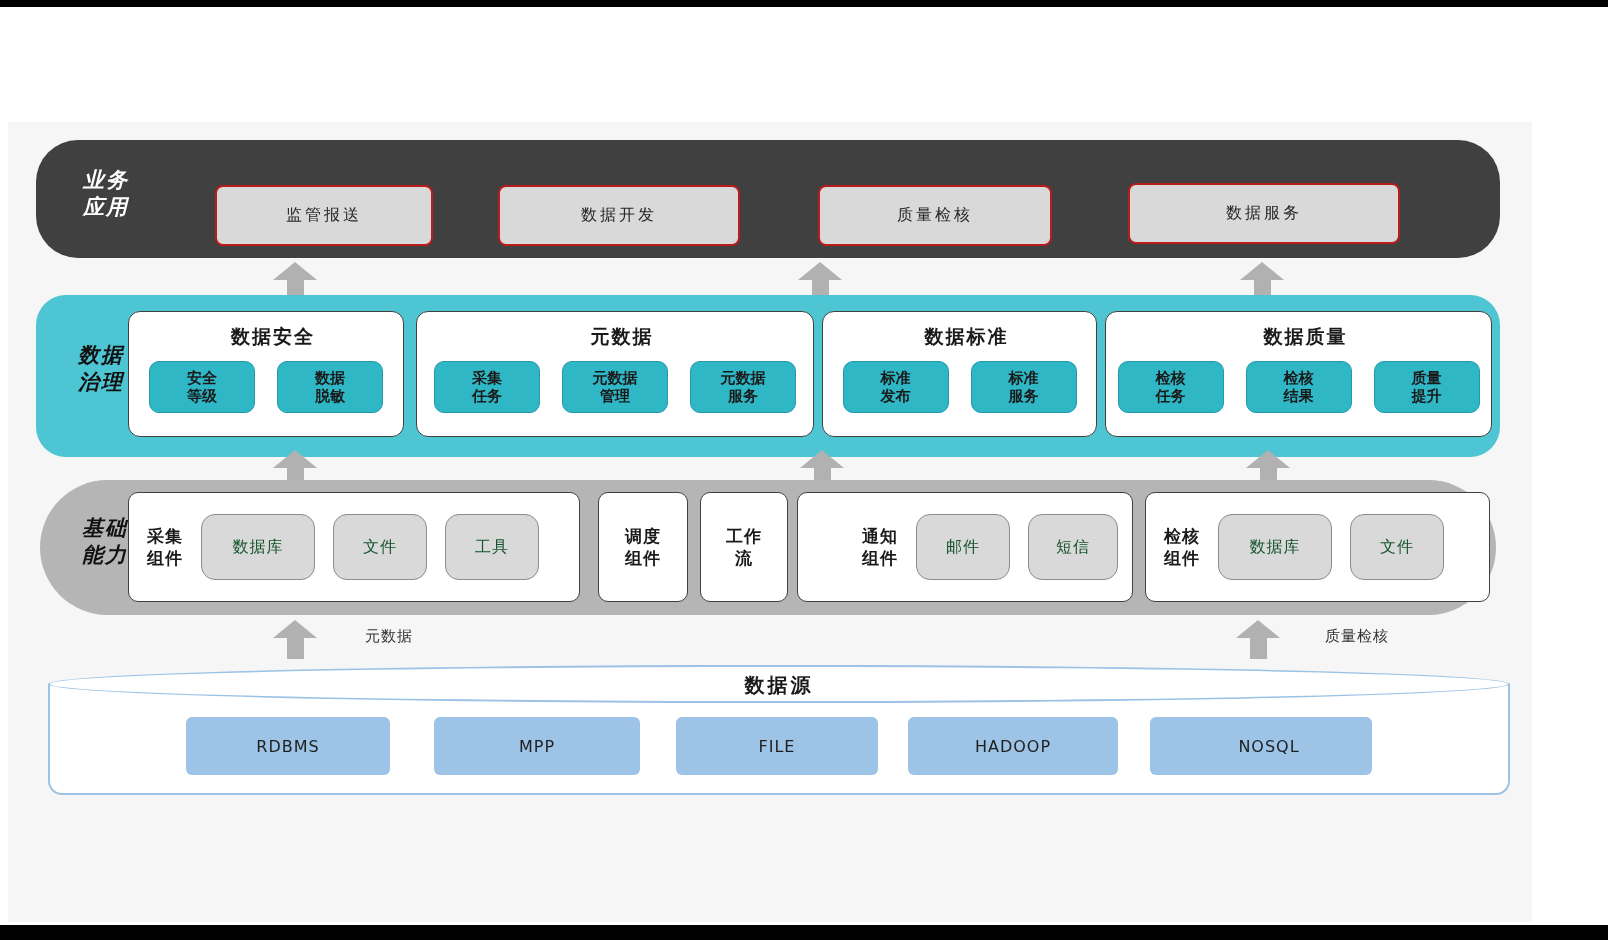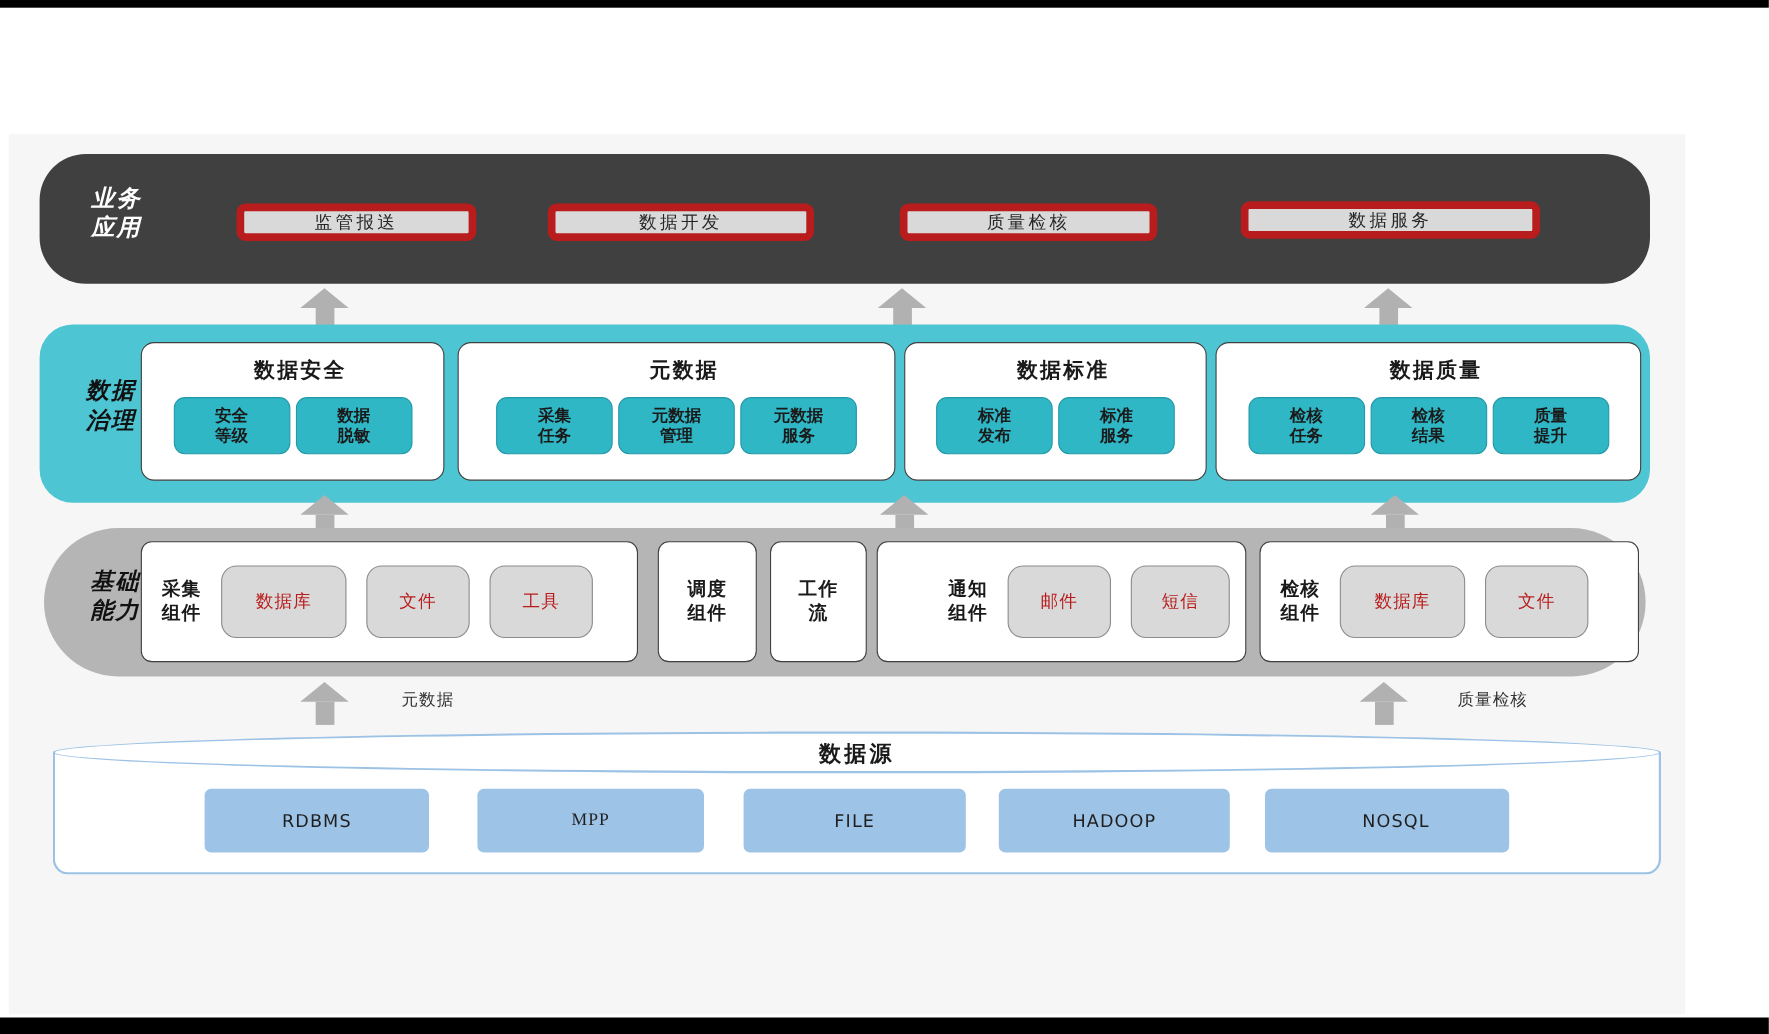--- a/index.html
+++ b/index.html
@@ -16,41 +16,41 @@
   .layer{position:absolute;box-sizing:border-box;}
   .layer-label{
     position:absolute;font-weight:bold;font-style:italic;font-size:21px;
     line-height:1.3;text-align:center;white-space:pre-line;letter-spacing:2px;
   }
 
   
   .business{left:36px;top:140px;width:1464px;height:118px;background:#404040;border-radius:42px;}
   .business .layer-label{left:22px;top:27px;width:96px;color:#ffffff;}
   .biz-btn{
-    position:absolute;height:34px;background:#d9d9d9;border:7px solid #b91c1c;border-radius:8px;
+    position:absolute;height:61px;background:#d9d9d9;border:2px solid #b91c1c;border-radius:8px;
     display:flex;align-items:center;justify-content:center;
     font-size:16px;letter-spacing:3px;color:#262626;box-sizing:border-box;
   }
 
   
   .arrow{position:absolute;display:flex;flex-direction:column;align-items:center;}
   .arrow-head{width:0;height:0;border-left:22px solid transparent;border-right:22px solid transparent;border-bottom:18px solid #b1b1b1;}
   .arrow-stem{width:17px;height:16px;background:#b1b1b1;}
   .arrow.tall .arrow-stem{height:21px;}
   .flow-label{position:absolute;font-size:15px;color:#333;letter-spacing:1px;}
 
   
   .governance{left:36px;top:295px;width:1464px;height:162px;background:#4ec5d2;border-radius:30px;}
   .governance .layer-label{left:20px;top:47px;width:90px;color:#111;}
   .gov-box{
     position:absolute;top:16px;height:126px;background:#fff;border:1px solid #404040;
     border-radius:12px;box-sizing:border-box;
   }
   .gov-title{text-align:center;font-weight:bold;font-size:19px;margin-top:12px;letter-spacing:2px;margin-left:14px;}
-  .gov-items{display:flex;justify-content:center;gap:5px;margin-top:11px;}
+  .gov-items{display:flex;justify-content:center;gap:22px;margin-top:11px;}
   .gov-item{
     min-width:106px;height:52px;background:#2fb7c6;border:1px solid #2398a8;border-radius:10px;
     display:flex;align-items:center;justify-content:center;text-align:center;
     font-size:15px;font-weight:bold;line-height:1.2;white-space:pre-line;box-sizing:border-box;padding:0 8px;
   }
 
   
   .foundation{left:40px;top:480px;width:1456px;height:135px;background:#b5b5b5;border-radius:68px;}
   .foundation .layer-label{left:22px;top:35px;width:86px;color:#111;}
   .fnd-box{
@@ -59,21 +59,21 @@
   }
   .fnd-box.center-only{justify-content:center;padding-right:0;}
   .fnd-label{
     font-weight:bold;font-size:17px;line-height:1.3;text-align:center;
     white-space:pre-line;letter-spacing:1px;margin-left:18px;
   }
   .fnd-box.center-only .fnd-label{margin-left:0;}
   .fnd-item{
     height:66px;background:#d9d9d9;border:1px solid #8c8c8c;border-radius:14px;
     display:flex;align-items:center;justify-content:center;
-    font-size:16px;letter-spacing:1px;color:#b91c1c;box-sizing:border-box;flex:0 0 auto;
+    font-size:16px;letter-spacing:1px;color:#14532d;box-sizing:border-box;flex:0 0 auto;
   }
 
   
   .datasource{left:48px;top:665px;width:1462px;height:130px;}
   .cyl-body{
     position:absolute;left:0;top:19px;width:100%;height:111px;background:#fff;
     border:2px solid #9cc2e5;border-top:none;border-radius:0 0 14px 14px;box-sizing:border-box;
   }
   .cyl-top{
     position:absolute;left:0;top:0;width:100%;height:38px;background:#fff;
@@ -226,17 +226,17 @@
   <div class="arrow-stem"></div>
 </div>
 <div class="flow-label" style="left:365px;top:627px;">元数据</div>
 <div class="flow-label" style="left:1325px;top:627px;">质量检核</div>
 
 <section class="layer datasource">
   <div class="cyl-body"></div>
   <div class="cyl-top"></div>
   <div class="ds-title">数据源</div>
   <div class="ds-btn" style="left:138px;width:204px;">RDBMS</div>
-  <div class="ds-btn" style="left:386px;width:206px;font-family:Liberation Serif, serif;">MPP</div>
+  <div class="ds-btn" style="left:386px;width:206px;">MPP</div>
   <div class="ds-btn" style="left:628px;width:202px;">FILE</div>
   <div class="ds-btn" style="left:860px;width:210px;">HADOOP</div>
   <div class="ds-btn" style="left:1102px;width:206px;padding-left:16px;">NOSQL</div>
 </section>
 
 </body></html>

